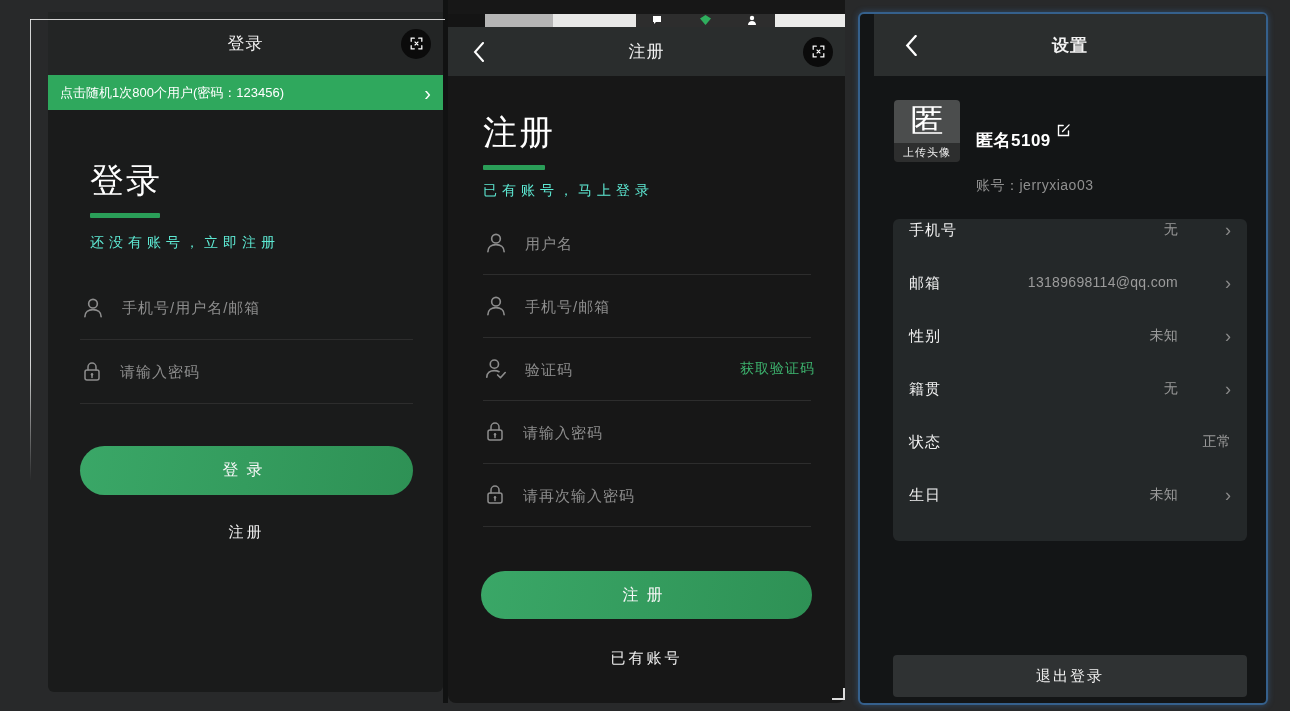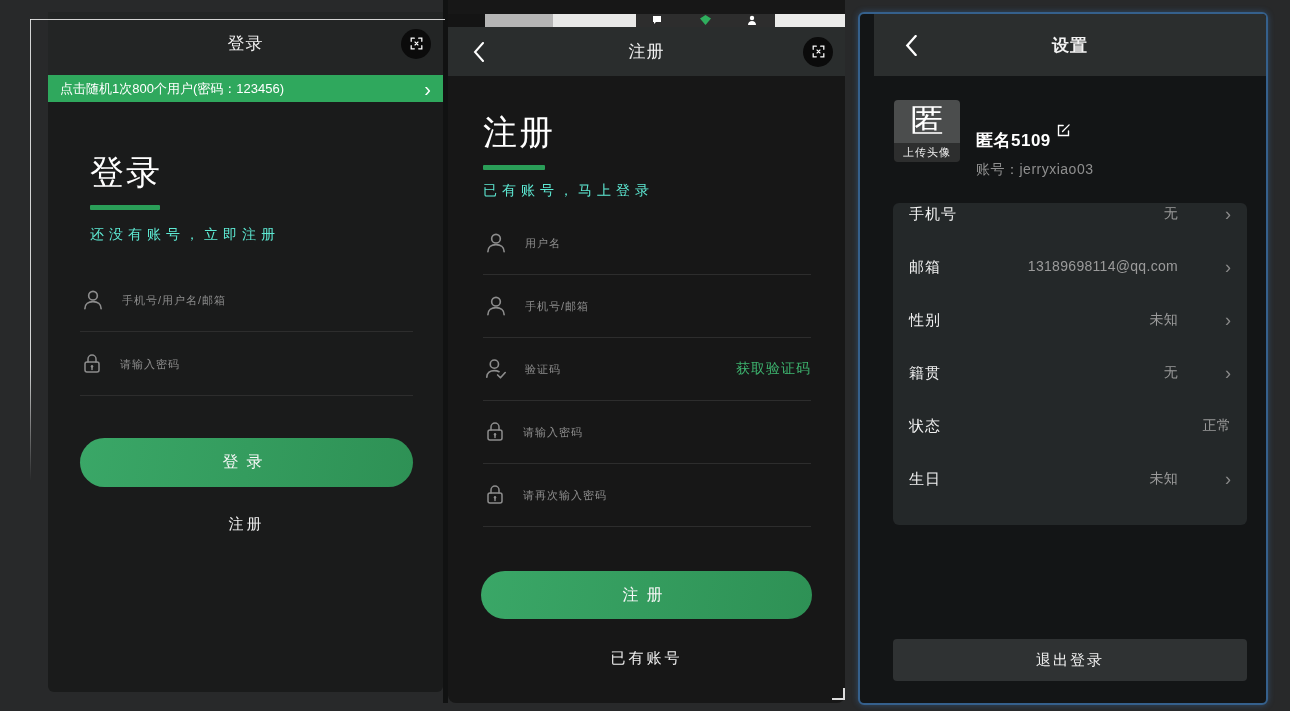--- a/index.html
+++ b/index.html
@@ -13,34 +13,34 @@
   .expand-btn { position:absolute; right:12px; top:50%; transform:translateY(-50%);
     width:30px; height:30px; border-radius:50%; background:#0b0b0b;
     display:flex; align-items:center; justify-content:center; }
   .back-btn { position:absolute; left:18px; top:50%; transform:translateY(-50%);
     width:26px; height:26px; display:flex; align-items:center; justify-content:center; }
   .big-title { color:#ffffff; font-size:34px; font-weight:500; letter-spacing:2px; }
   .green-underline { height:5px; background:#2a9e58; border-radius:1px; margin-top:9px; }
   .sub-title { color:#5eead4; font-size:14px; letter-spacing:5px; }
   .field-row { display:flex; align-items:center; gap:16px; height:64px; border-bottom:1px solid #2d2d2d; }
   .field-row input { flex:1; background:transparent; border:none; outline:none;
-    color:#8b5cf6; font-size:11px; font-family:inherit; letter-spacing:1px; }
+    color:#8b5cf6; font-size:15px; font-family:inherit; letter-spacing:1px; }
   .field-row input::placeholder { color:#8d8d8d; opacity:1; }
   .pill-btn { height:49px; border-radius:25px; border:none; cursor:pointer;
     background:linear-gradient(100deg,#3aa767 0%,#2e9155 100%);
     color:#f7f7f7; font-size:16px; letter-spacing:8px; font-family:inherit;
     display:flex; align-items:center; justify-content:center; width:100%; }
   .text-link { color:#f0f0f0; font-size:15px; letter-spacing:3px; text-align:center; cursor:pointer; }
   .banner-chevron { color:#ffffff; font-size:20px; line-height:1; margin-left:auto; font-weight:400; }
 
   
   #login-panel { position:absolute; left:48px; top:12px; width:395px; height:680px;
     background:#1a1b1b; border-radius:0 0 6px 6px; }
   #login-panel .panel-header { height:63px; background:#232525; }
-  #login-banner { height:27px; background:#2fa85d; display:flex; align-items:center;
+  #login-banner { height:35px; background:#2fa85d; display:flex; align-items:center;
     padding:6px 12px; cursor:pointer; }
   #login-banner .banner-label { color:#ffffff; font-size:13px; }
   #login-body { padding:48px 30px 0 42px; }
   #login-body .fields { margin-top:24px; }
   #login-submit { margin:42px 0 0 -10px; width:333px; }
   #login-register-link { width:333px; margin:28px 0 0 -10px; }
 
   
   .outline-top { position:absolute; left:30px; top:19px; width:415px; height:1px;
     background:rgba(242,242,242,.85); z-index:30; }
@@ -73,21 +73,21 @@
   #settings-header .hdr-title { font-weight:700; }
   #profile { display:flex; gap:16px; padding:24px 20px 0 20px; }
   #avatar { position:relative; width:66px; height:62px; background:#4b4d4d; border-radius:4px;
     display:flex; align-items:flex-start; justify-content:center; cursor:pointer; }
   #avatar-char { color:#ffffff; font-size:33px; line-height:1.3; font-weight:500; }
   #avatar-overlay { position:absolute; bottom:0; left:0; right:0; background:rgba(22,22,22,.55);
     color:#f0f0f0; font-size:11px; text-align:center; padding:2px 0; letter-spacing:1px; }
   #profile-info { padding-top:8px; }
   #nickname-row { display:flex; align-items:center; gap:5px; }
   #nickname { color:#ffffff; font-size:17px; font-weight:700; letter-spacing:.5px;margin-top:21px; }
-  #account-line { margin-top:9px; color:#8f8f8f; font-size:14px; letter-spacing:.5px; }
+  #account-line { margin-top:25px; color:#8f8f8f; font-size:14px; letter-spacing:.5px; }
   #settings-list { margin:24px 19px 0 19px; background:#242829; border-radius:6px; padding:2px 0; }
   .setting-row { display:flex; align-items:flex-start; height:53px; padding:0 16px; cursor:pointer;gap:40px; }
   .row-label { color:#f0f0f0; font-size:15px; letter-spacing:1px; }
   .row-value { margin-left:auto; color:#9b9b9b; font-size:14px; letter-spacing:.3px; }
   .row-chevron { color:#8a8a8a; font-size:18px; line-height:1; margin-left:7px; }
   #logout-btn { margin:114px 19px 0 19px; height:42px; background:#2f3233; border-radius:4px;
     border:none; color:#f0f0f0; font-size:15px; letter-spacing:2px; font-family:inherit;
     width:calc(100% - 38px); cursor:pointer; display:flex; align-items:center; justify-content:center; }
 
   svg { display:block; }

